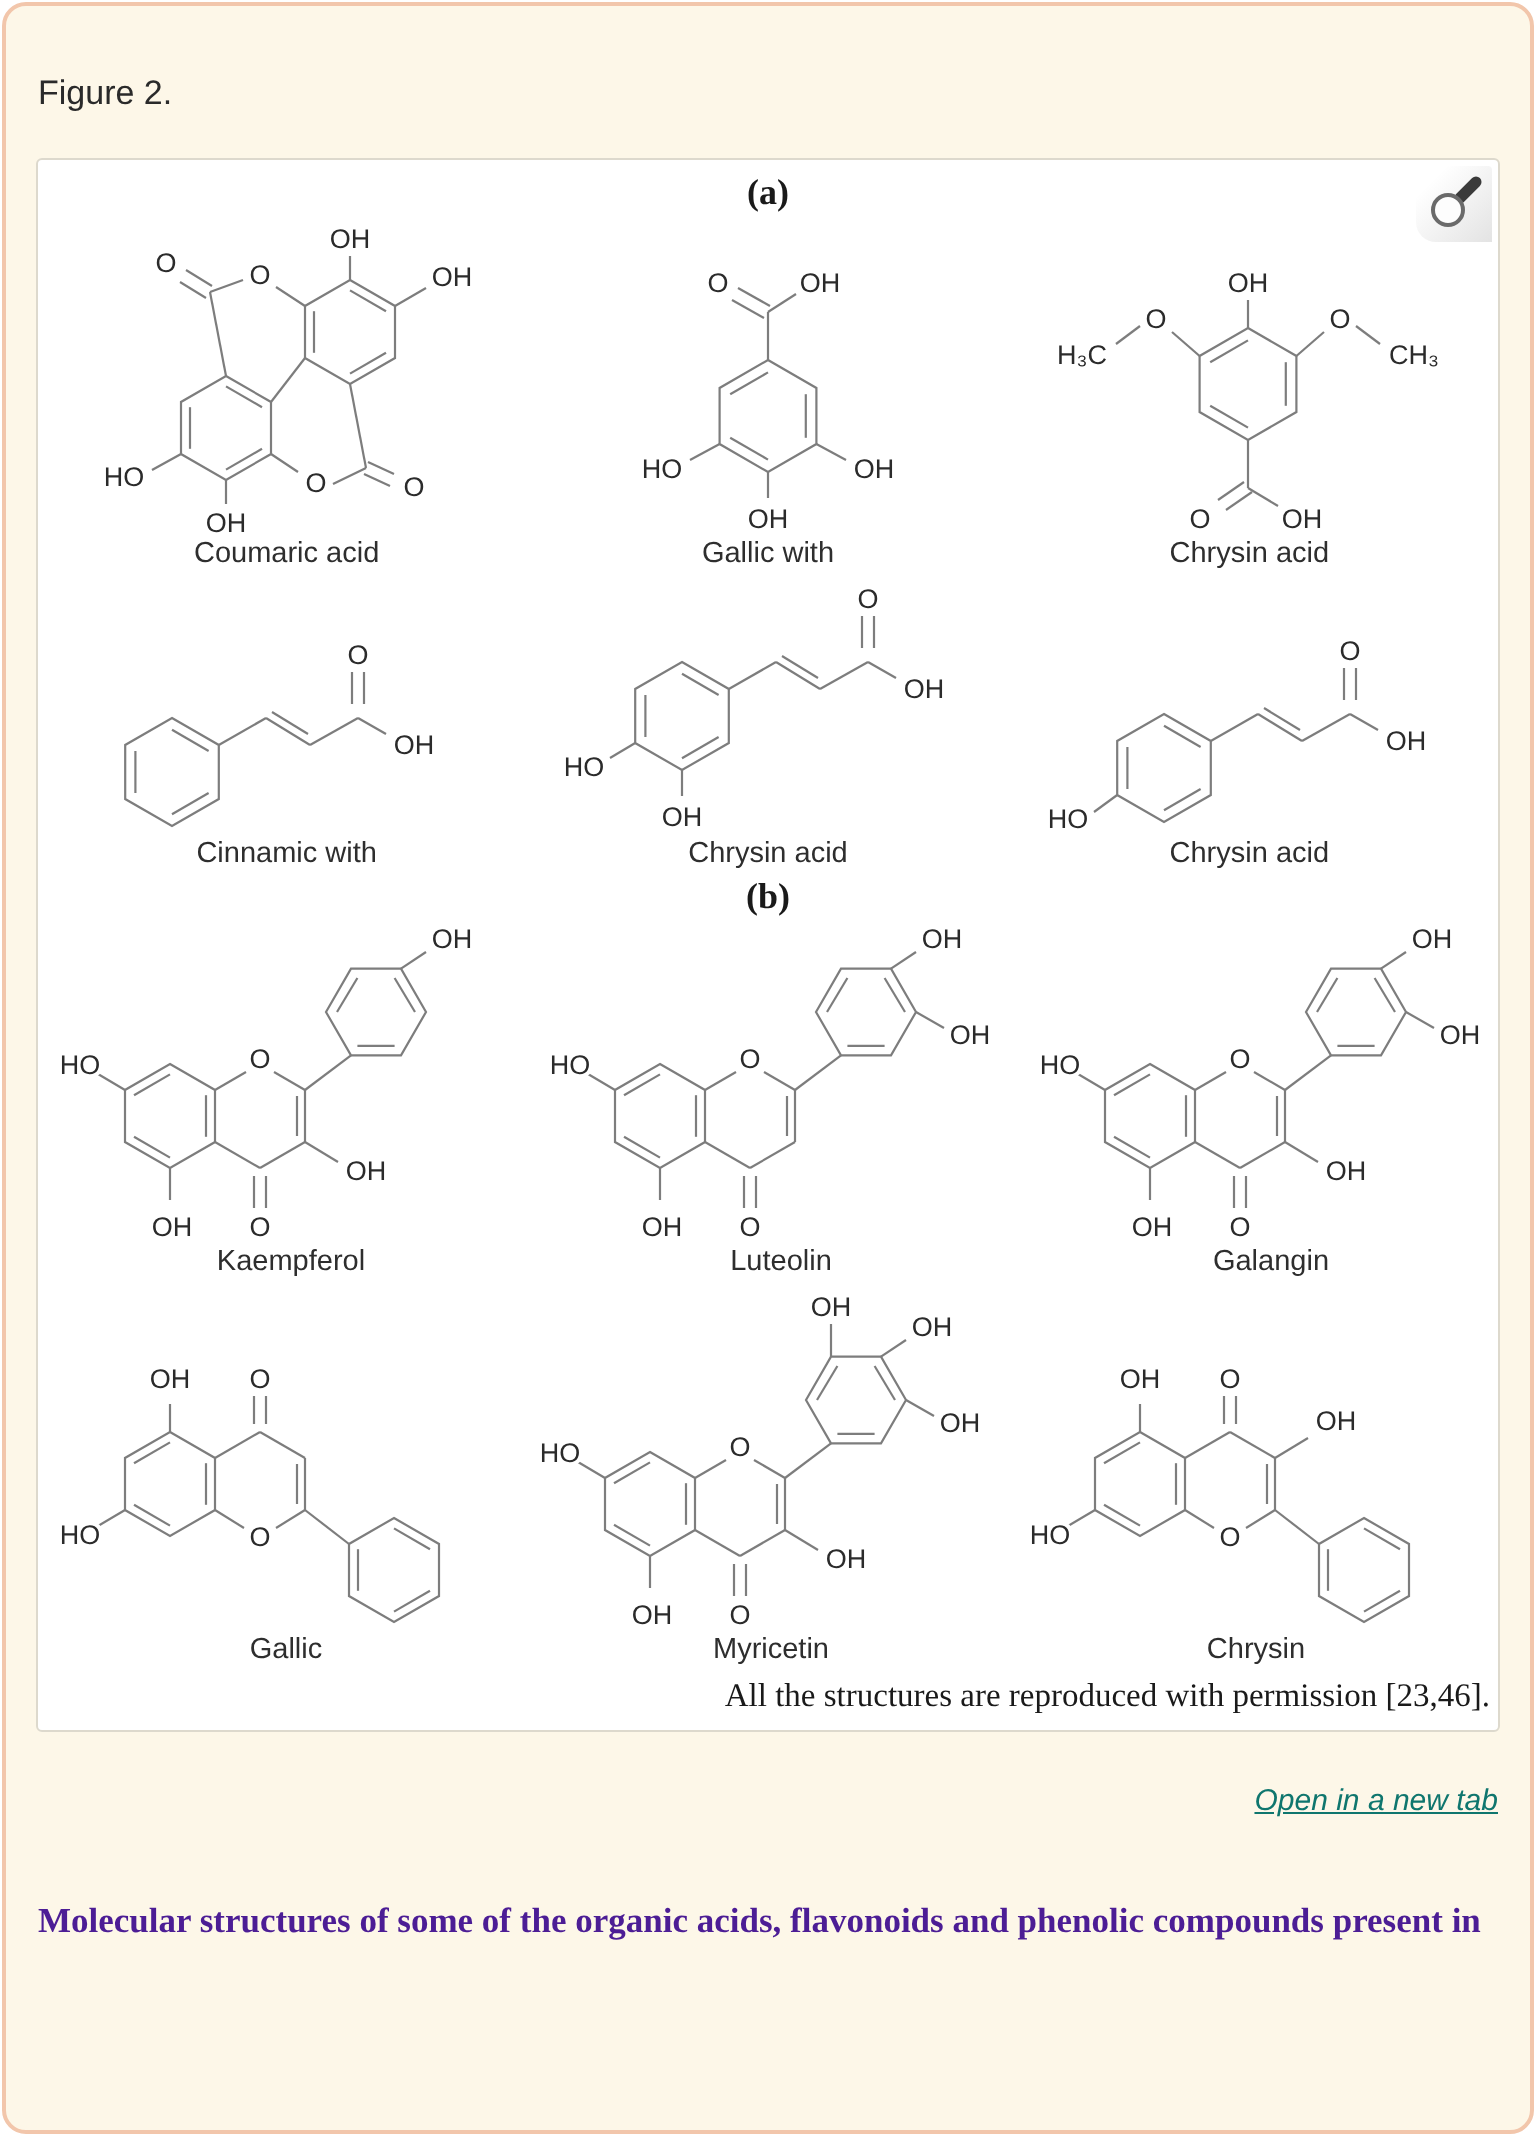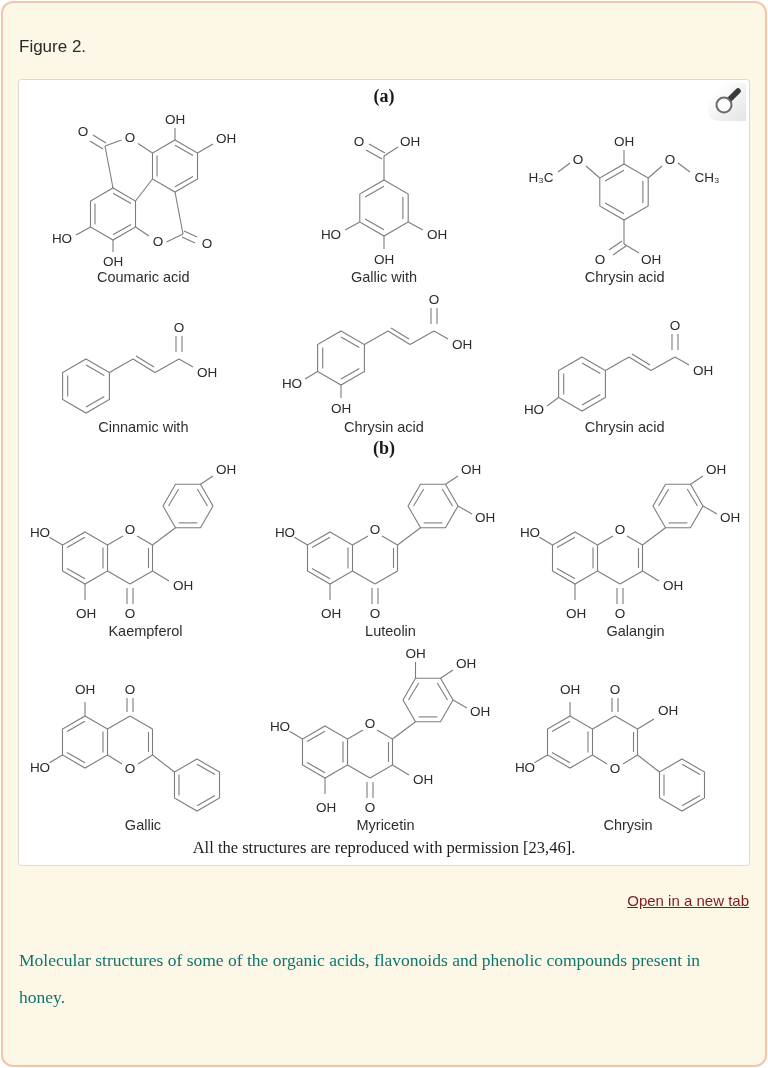--- a/index.html
+++ b/index.html
@@ -5,24 +5,24 @@
   html,body{margin:0;padding:0;background:#fff;}
   body{width:768px;height:1068px;position:relative;font-family:"Liberation Sans",sans-serif;}
   .card{position:absolute;inset:1px;background:#fdf7e8;border:2px solid #f2c6ab;border-radius:12px;box-sizing:border-box;overflow:hidden;}
   .fig-label{margin:34px 0 0 16px;font-size:17px;color:#2a2a2a;}
   .panel{position:relative;margin:22px 15px 0 15px;background:#fff;border:1px solid #ddd9cd;border-radius:3px;padding:6px 4px 2px 4px;box-sizing:border-box;}
   .zoom-btn{position:absolute;top:3px;right:3px;width:38px;height:38px;border:none;border-radius:0 2px 0 10px;background:linear-gradient(135deg,#ffffff 20%,#e3e3e3 100%);display:flex;align-items:center;justify-content:center;cursor:pointer;padding:0;}
   .sec-label{text-align:center;font-family:"Liberation Serif",serif;font-weight:bold;font-size:18px;color:#1a1a1a;height:22px;line-height:20px;}
   .row{display:grid;grid-template-columns:1fr 1fr 1fr;justify-items:center;align-items:end;}
   .mol{display:flex;flex-direction:column;align-items:center;}
   .mol-name{font-size:14.5px;color:#2e2e2e;margin-top:1px;height:19px;}
-  .note{text-align:center;font-family:"Liberation Serif",serif;font-size:16.5px;color:#1a1a1a;margin:2px 0 5px 0;}
+  .note{text-align:right;font-family:"Liberation Serif",serif;font-size:16.5px;color:#1a1a1a;margin:2px 0 5px 0;}
   .link-row{margin:26px 16px 0 16px;text-align:right;}
-  .open-link{font-size:15px;color:#7f1d1d;text-decoration:underline;cursor:pointer;}
-  .caption{margin:32px 16px 0 16px;font-family:"Liberation Serif",serif;font-size:17.5px;color:#0f766e;line-height:2.1;}
+  .open-link{font-size:15px;color:#0f766e;text-decoration:underline;cursor:pointer;font-style:italic;}
+  .caption{margin:32px 16px 0 16px;font-family:"Liberation Serif",serif;font-size:17.5px;color:#4c1d95;line-height:2.1;font-weight:bold;}
   .caption span{display:block;}
   
   svg.mol-svg{display:block;}
   .b{stroke:#7d7d7d;stroke-width:1.1;fill:none;}
   .atom{font-family:"Liberation Sans",sans-serif;font-size:13.5px;fill:#2b2b2b;text-anchor:middle;paint-order:stroke;stroke:#ffffff;stroke-width:4px;stroke-linejoin:round;}
 </style>
 </head>
 <body>
 
 <div class="card">
@@ -400,15 +400,14 @@
 
     <div class="note">All the structures are reproduced with permission [23,46].</div>
   </div>
 
   <div class="link-row">
     <a class="open-link" href="#">Open in a new tab</a>
   </div>
 
   <div class="caption">
     <span>Molecular structures of some of the organic acids, flavonoids and phenolic compounds present in</span>
-    <span>honey.</span>
   </div>
 </div>
 
 </body></html>

